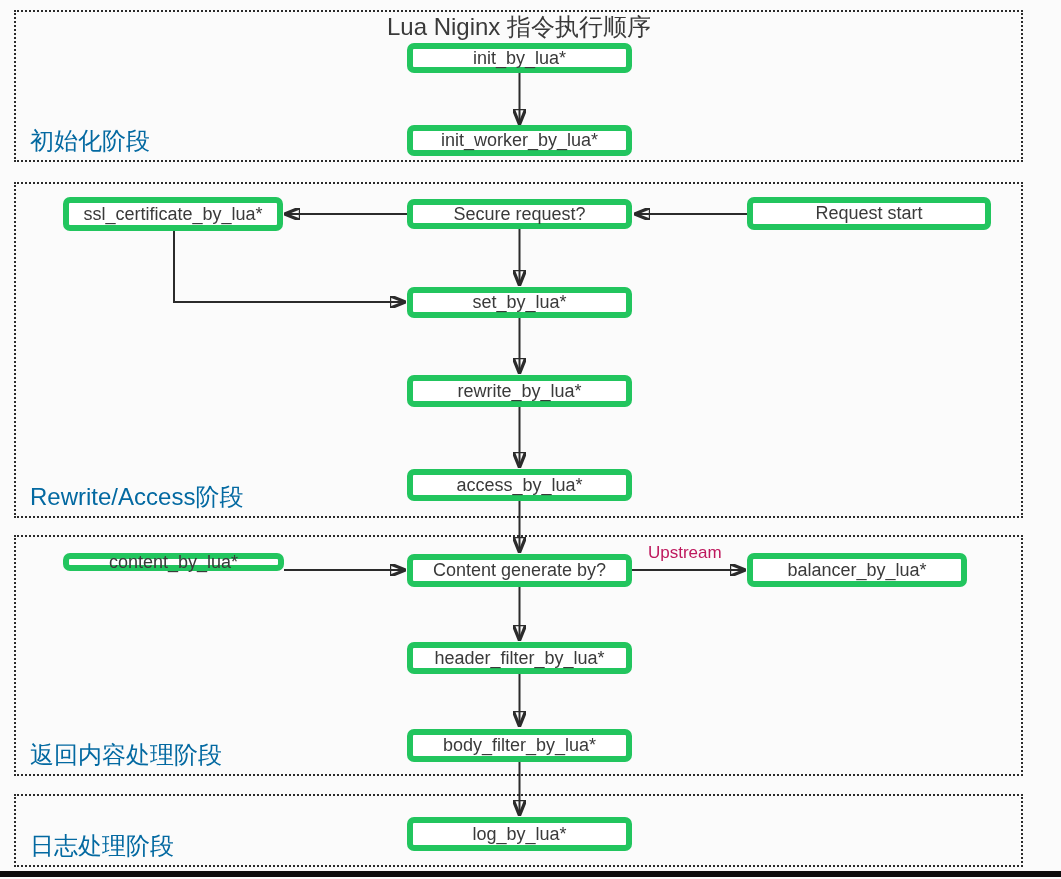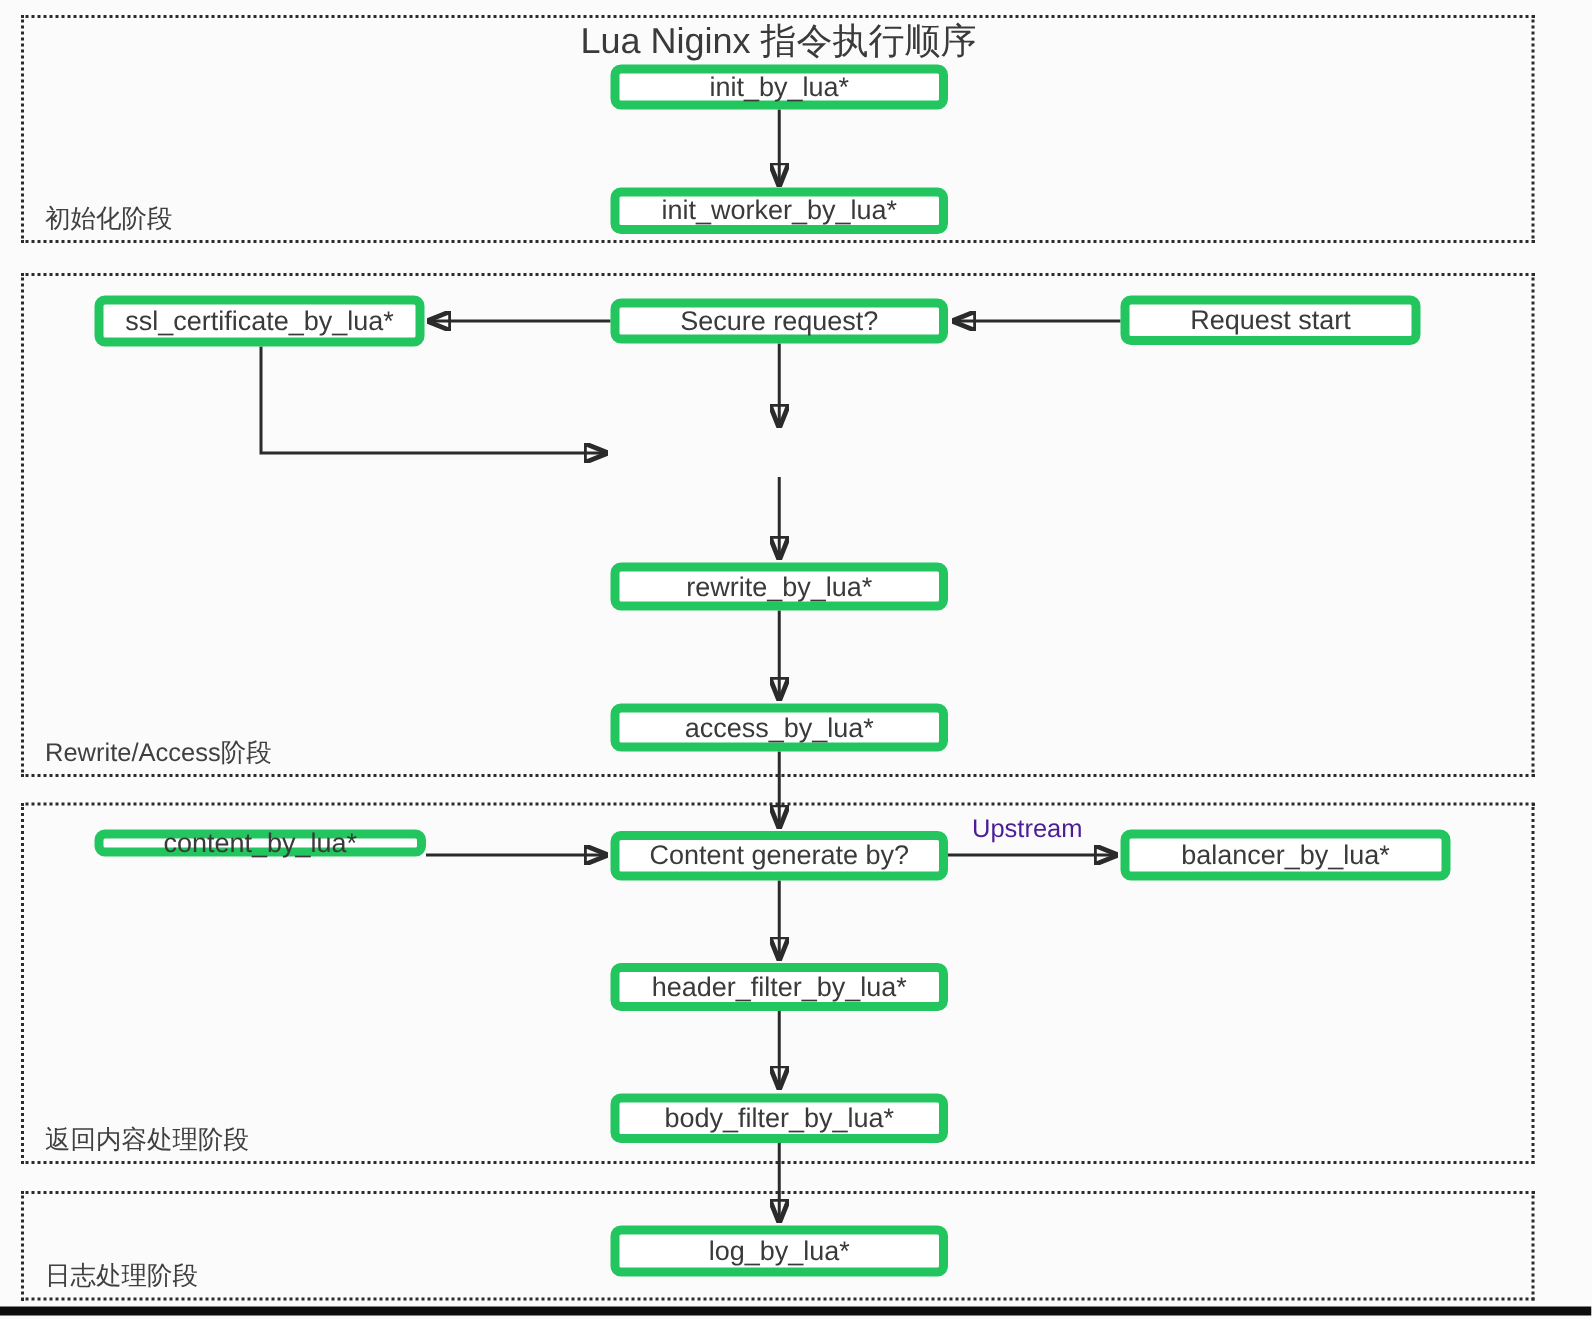--- a/index.html
+++ b/index.html
@@ -17,22 +17,22 @@
   .section {
     position: absolute;
     border: 2px dotted #2b2b2b;
     box-sizing: border-box;
     background: transparent;
   }
   .section-label {
     position: absolute;
     left: 14px;
     bottom: 3px;
-    font-size: 17px;
-    color: #404040;
+    font-size: 24px;
+    color: #0369a1;
     white-space: nowrap;
   }
   .diagram-title {
     position: absolute;
     left: 519px;
     top: 11px;
     transform: translateX(-50%);
     font-size: 24px;
     color: #3a3a3a;
     white-space: nowrap;
@@ -60,21 +60,21 @@
   .edges path {
     stroke: #2b2b2b;
     stroke-width: 2;
     fill: none;
   }
   .edge-label {
     position: absolute;
     left: 648px;
     top: 543px;
     font-size: 17px;
-    color: #4c1d95;
+    color: #be185d;
     white-space: nowrap;
     z-index: 4;
   }
   .bottom-bar {
     position: absolute;
     left: 0;
     top: 871px;
     width: 1061px;
     height: 6px;
     background: #0d0d0d;
@@ -130,22 +130,25 @@
   <div class="node" style="left:407px; top:125px; width:225px; height:31px;">
     <span>init_worker_by_lua*</span>
   </div>
 
   <div class="node" style="left:63px; top:197px; width:220px; height:34px;">
     <span>ssl_certificate_by_lua*</span>
   </div>
   <div class="node" style="left:407px; top:199px; width:225px; height:30px;">
     <span>Secure request?</span>
   </div>
-  <div class="node" style="left:747px; top:197px; width:200px; height:33px;">
+  <div class="node" style="left:747px; top:197px; width:244px; height:33px;">
     <span>Request start</span>
+  </div>
+  <div class="node" style="left:407px; top:287px; width:225px; height:31px;">
+    <span>set_by_lua*</span>
   </div>
   <div class="node" style="left:407px; top:375px; width:225px; height:32px;">
     <span>rewrite_by_lua*</span>
   </div>
   <div class="node" style="left:407px; top:469px; width:225px; height:32px;">
     <span>access_by_lua*</span>
   </div>
 
   <div class="node" style="left:63px; top:553px; width:221px; height:18px;">
     <span>content_by_lua*</span>

